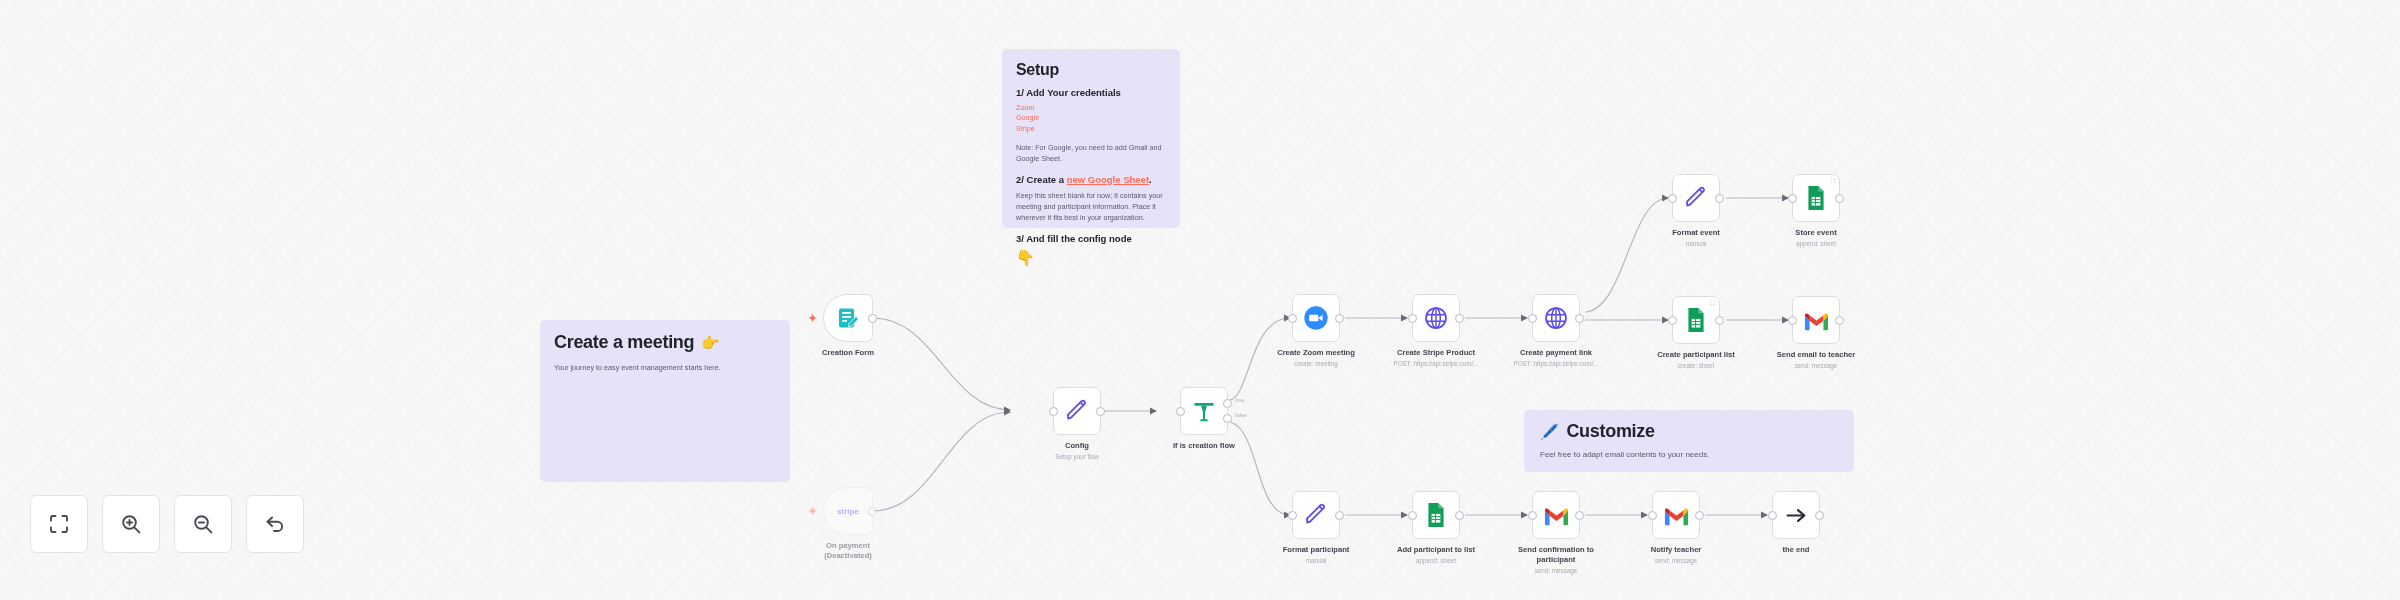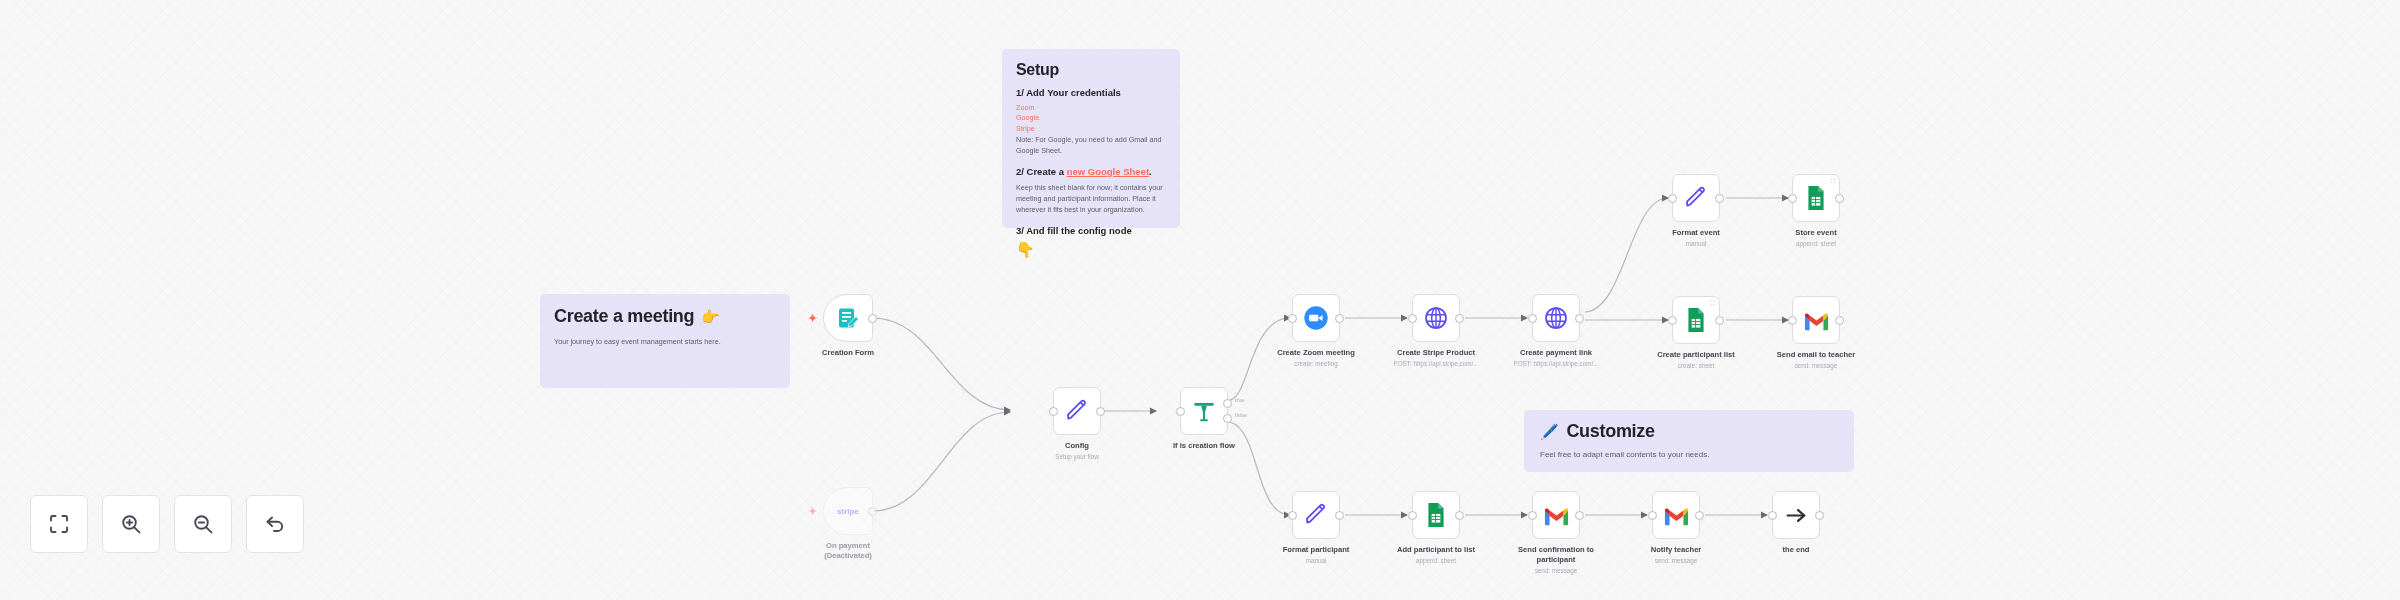--- a/index.html
+++ b/index.html
@@ -46,21 +46,21 @@
     font-size: 7.2px;
     line-height: 1.55;
     color: #5b5b66;
   }
   .sticky a.lnk { color: #ff6d5a; text-decoration: none; font-size: 7.2px; display: block; line-height: 1.45; }
   .sticky .inline-lnk { color: #ff6d5a; }
   .emoji { font-size: 15px; }
 
   #note-setup { left: 1002px; top: 49px; width: 178px; height: 179px; }
   #note-setup h1 { font-size: 16px; margin-bottom: 8px; }
-  #note-create { left: 540px; top: 294px; width: 250px; height: 94px; }
+  #note-create { left: 540px; top: 320px; width: 250px; height: 162px; }
   #note-create h1 { font-size: 18px; display:flex; align-items:center; gap:7px; }
   #note-customize { left: 1524px; top: 410px; width: 330px; height: 62px; padding: 11px 16px; }
   #note-customize h1 { font-size: 18px; display:flex; align-items:center; gap:8px; margin-bottom:7px; }
   #note-customize p { font-size: 8px; margin: 0; }
   #note-crafted {
     position:absolute; left: 1270px; top: 203px; width: 150px; height: 55px;
     background: #fbfbfc; border-radius: 4px; padding: 8px 10px;
   }
   #note-crafted .cb-top { font-size: 7.5px; color:#3b3b46; margin-bottom: 5px; }
   #note-crafted .cb-link { display:flex; align-items:center; gap:5px; }
@@ -159,21 +159,21 @@
       <path d="M1705,515 L1767,515" marker-end="url(#ah)"></path>
     </g>
   </svg>
 
   <div class="sticky" id="note-setup">
     <h1>Setup</h1>
     <h2>1/ Add Your credentials</h2>
     <a class="lnk" href="#">Zoom</a>
     <a class="lnk" href="#">Google</a>
     <a class="lnk" href="#">Stripe</a>
-    <p style="">Note: For Google, you need to add Gmail and Google Sheet.</p>
+    <p style="margin-top:8px">Note: For Google, you need to add Gmail and Google Sheet.</p>
     <h2 style="margin-top:9px">
       <span>2/ Create a </span><a class="inline-lnk" href="#" style="font-size:9.5px">new Google Sheet</a><span>.</span>
     </h2>
     <p>Keep this sheet blank for now; it contains your meeting and participant information. Place it wherever it fits best in your organization.</p>
     <h2 style="margin-top:10px">3/ And fill the config node</h2>
     <div class="emoji">👇</div>
   </div>
 
   <div class="sticky" id="note-create">
     <h1>

